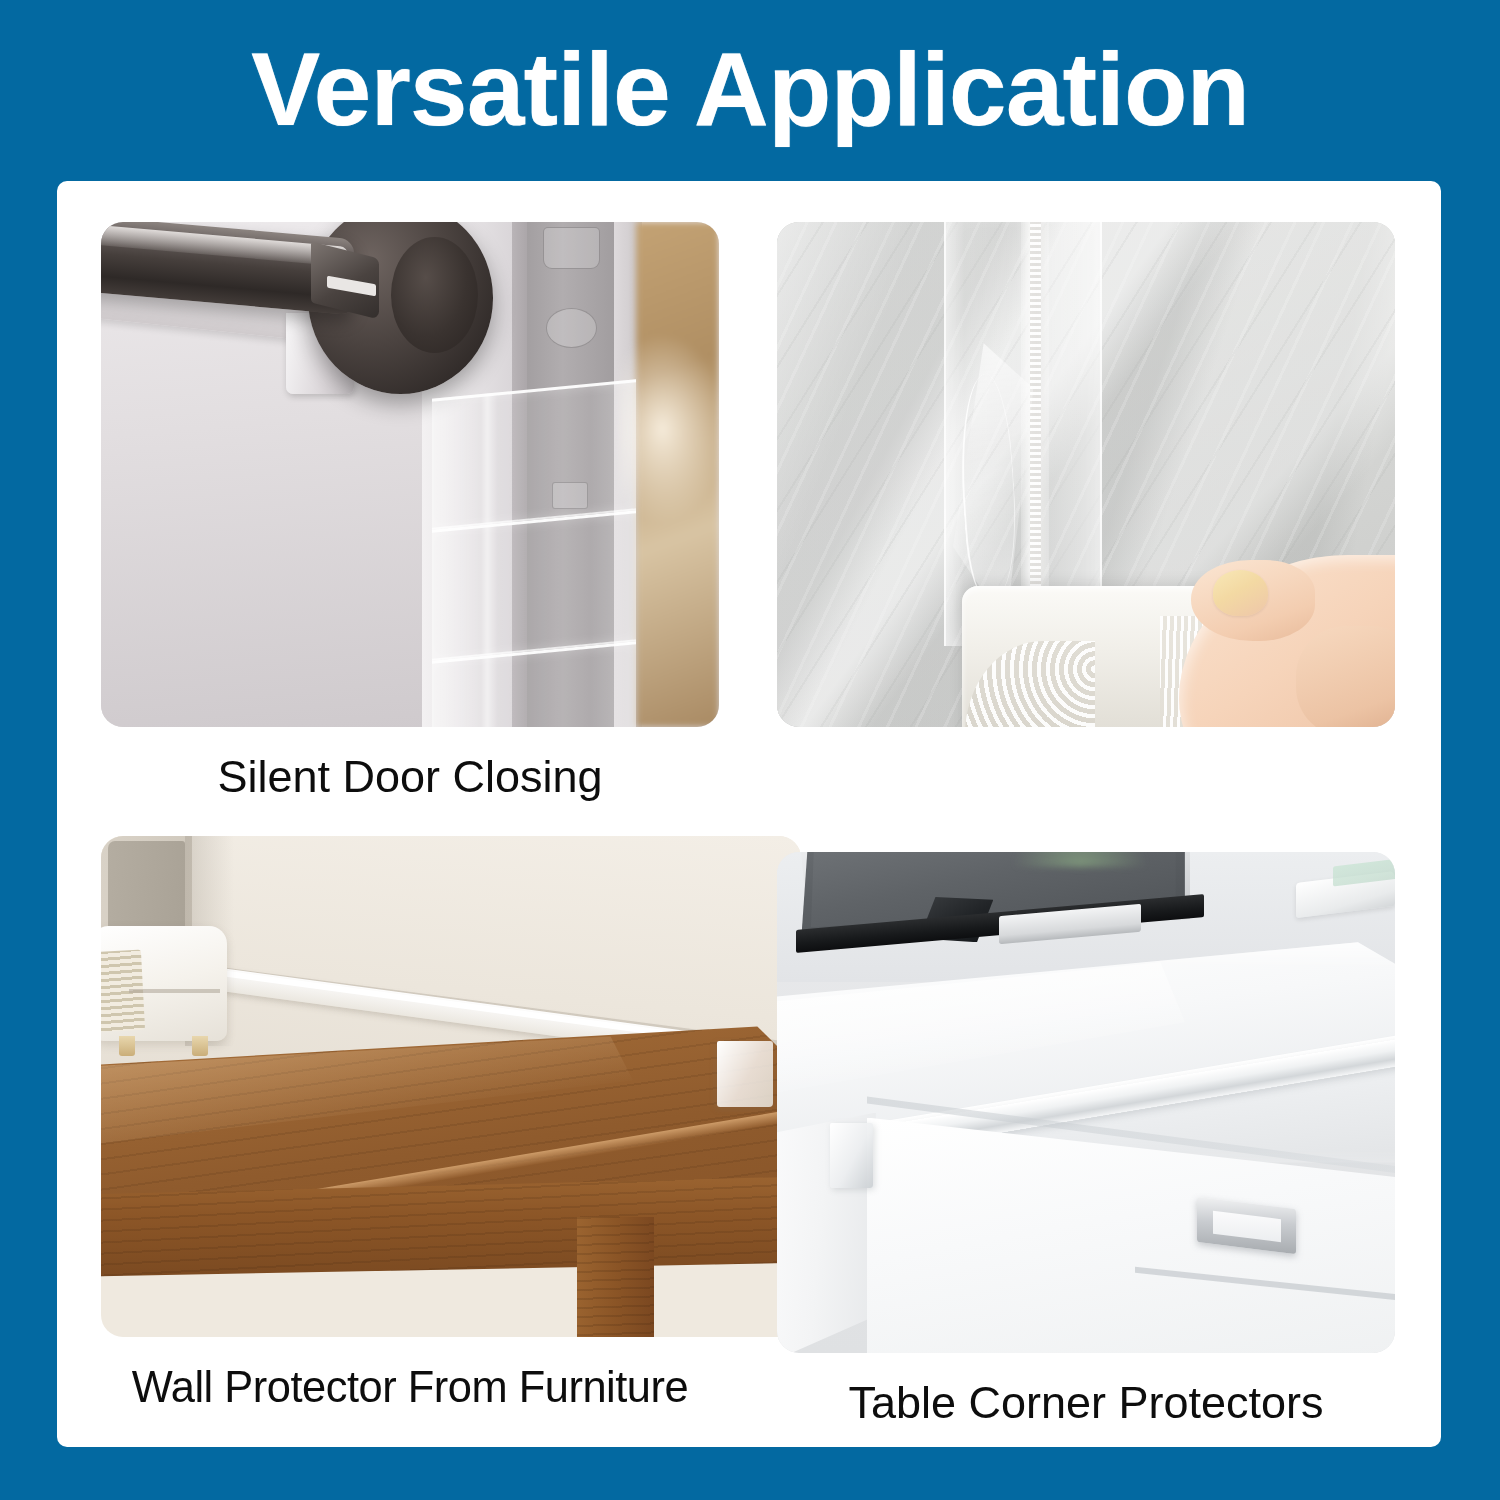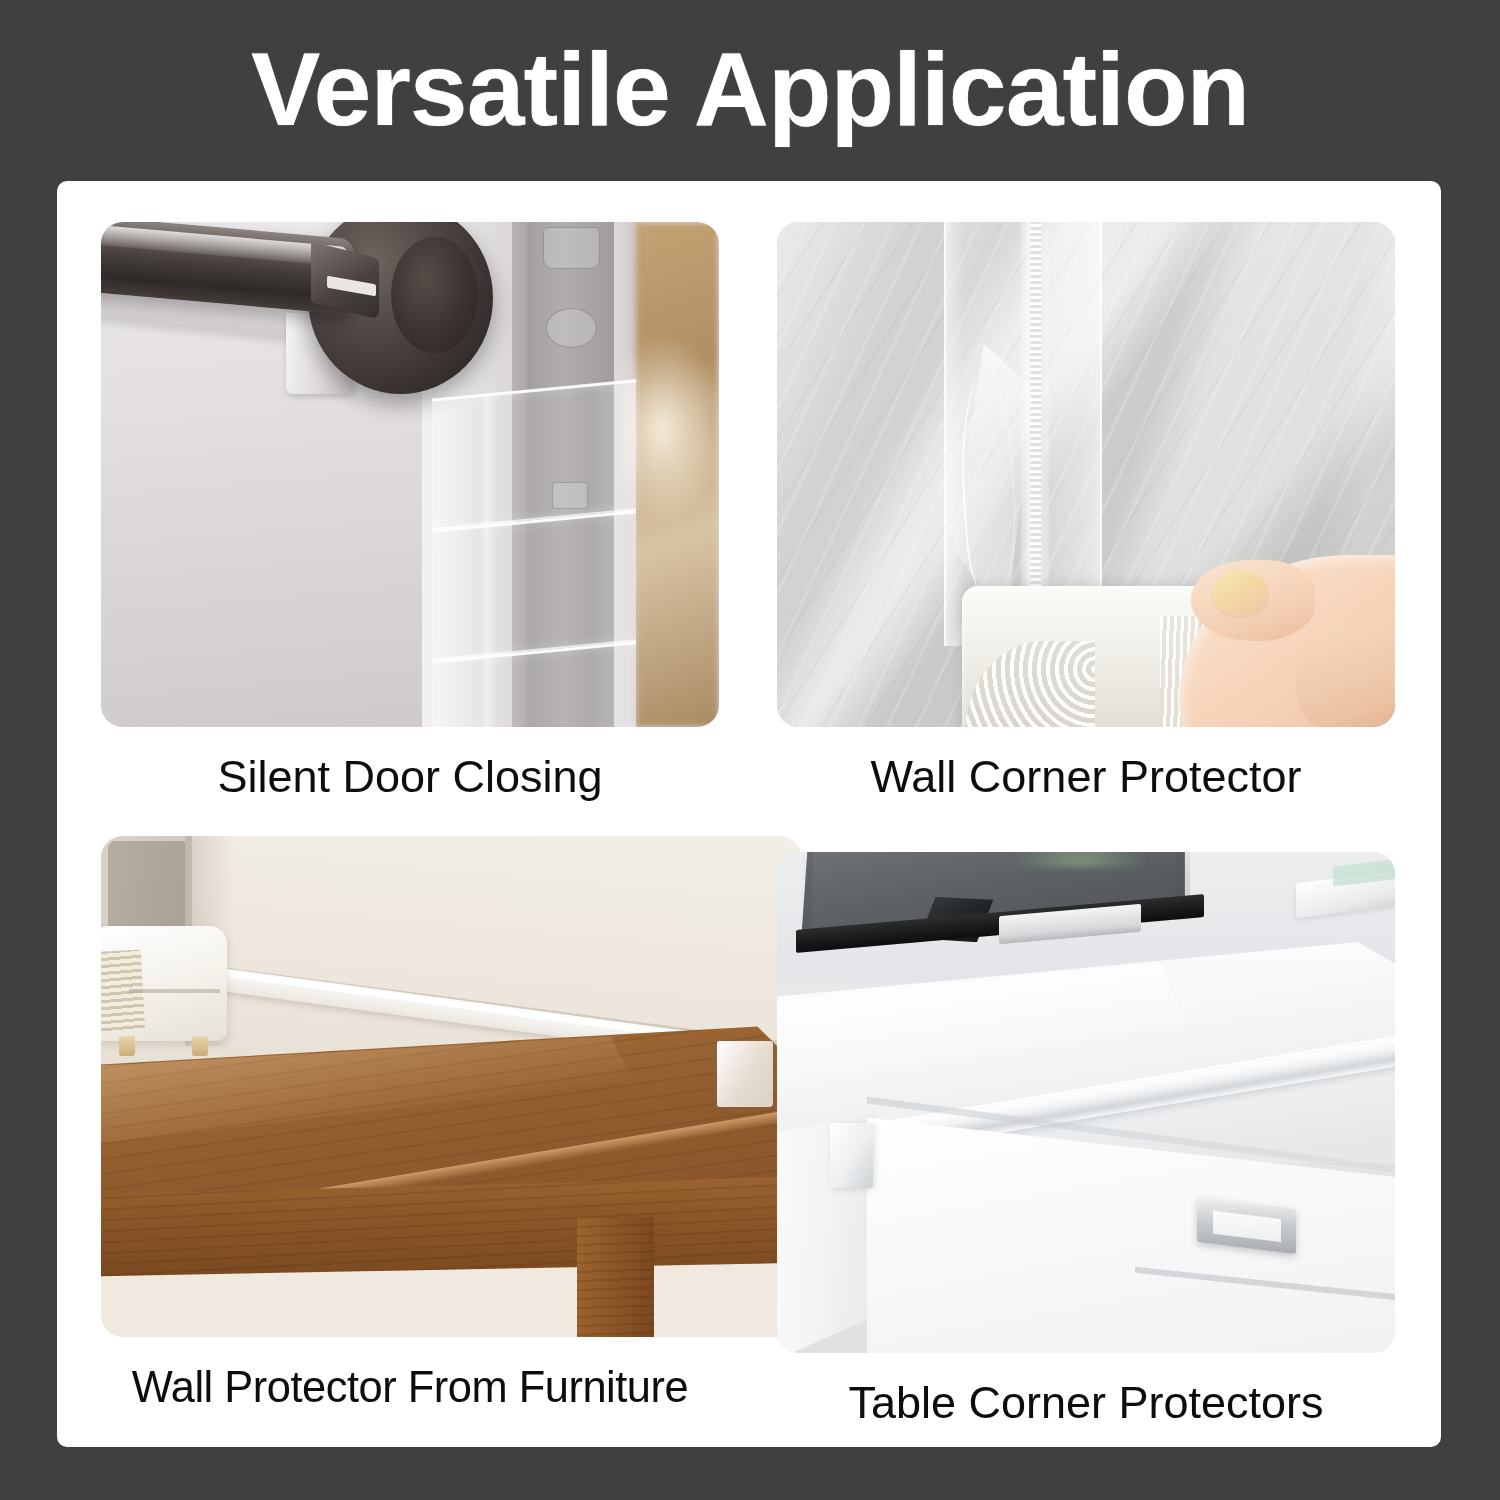--- a/index.html
+++ b/index.html
@@ -5,21 +5,21 @@
 <style>
   html, body {
     margin: 0;
     padding: 0;
     background: #ffffff;
   }
   .page {
     position: relative;
     width: 1500px;
     height: 1500px;
-    background: #404040;
+    background: #0369a1;
     overflow: hidden;
     font-family: "Liberation Sans", sans-serif;
   }
   
   .title {
     position: absolute;
     left: 0;
     top: 26px;
     width: 1500px;
     text-align: center;
@@ -569,21 +569,20 @@
           <div class="tape-wrinkle2"></div>
           <div class="roll"></div>
           <div class="roll-rings"></div>
 
           <div class="roll-edge"></div>
           <div class="hand"></div>
           <div class="finger"></div>
           <div class="nail"></div>
           <div class="finger2"></div>
         </div>
-        <div class="caption">Wall Corner Protector</div>
       </div>
 
       <div class="cell r2c1">
         <div class="photo p3">
           <div class="wallbg"></div>
           <div class="wall-left"></div>
           <div class="wall-corner-shadow"></div>
           <div class="baseboard-shadow"></div>
           <div class="strip"></div>
           <div class="strip-hl"></div>

